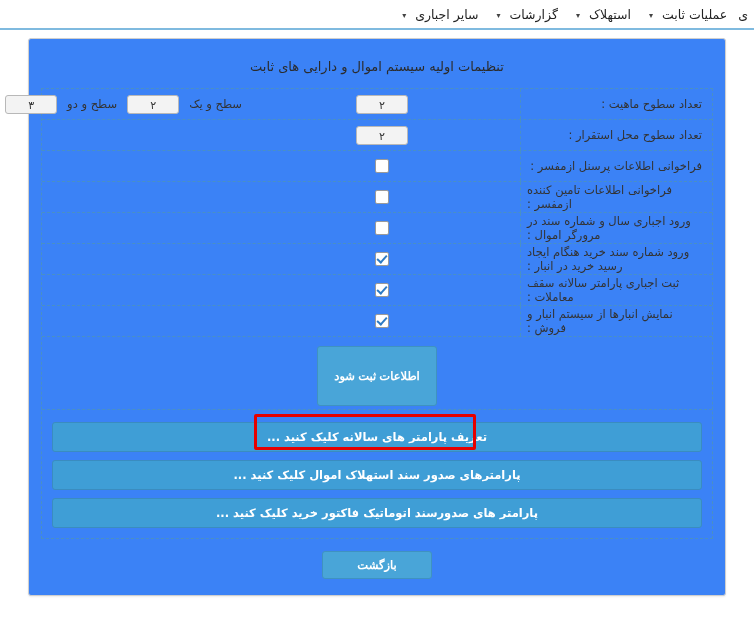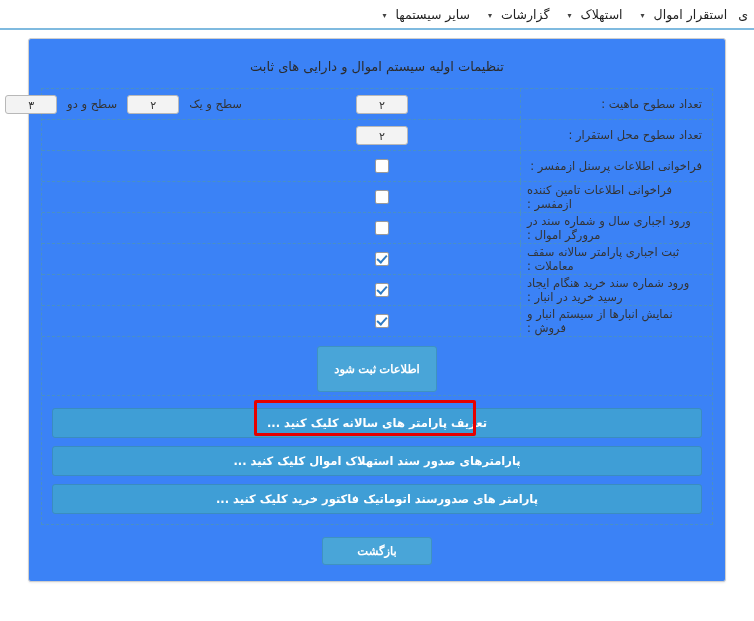--- a/index.html
+++ b/index.html
@@ -167,21 +167,21 @@
     justify-content: center;
     padding: 9px 0 3px 0;
     border-bottom: 1px dashed #4a90c4;
   }
   .btn-primary {
     background: #49a5d8;
     border: 1px solid #3f92c0;
     border-radius: 3px;
     color: #ffffff;
     font-size: 11.5px;
-    padding: 15px 16px;
+    padding: 22px 16px;
     cursor: pointer;
     font-weight: bold;
   }
   .wide-btn {
     display: block;
     width: 100%;
     background: #3f9ed6;
     border: 1px solid #3a8cc0;
     border-radius: 3px;
     color: #ffffff;
@@ -219,33 +219,33 @@
     padding: 6px 34px;
     cursor: pointer;
   }
 </style>
 </head>
 <body>
 
 <div class="menubar">
   <div class="edge-sliver">ی</div>
   <div class="menu-item">
-    <span>استقرار اموال</span>
+    <span>عملیات ثابت</span>
     <span class="caret">▾</span>
   </div>
   <div class="menu-item">
     <span>استهلاک</span>
     <span class="caret">▾</span>
   </div>
   <div class="menu-item">
     <span>گزارشات</span>
     <span class="caret">▾</span>
   </div>
   <div class="menu-item">
-    <span>سایر سیستمها</span>
+    <span>سایر اجباری</span>
     <span class="caret">▾</span>
   </div>
 </div>
 
 <div class="page-wrap">
   <div class="panel">
 
     <div class="panel-title">تنظیمات اولیه سیستم اموال و دارایی های ثابت</div>
 
     <div class="form-box">
@@ -293,30 +293,30 @@
       <div class="frow">
         <div class="flabel">ورود اجباری سال و شماره سند در مرورگر اموال :</div>
         <div class="fvalue">
           <div class="ctrl-col">
             <span class="chk"></span>
           </div>
         </div>
       </div>
 
       <div class="frow">
+        <div class="flabel">ورود شماره سند خرید هنگام ایجاد رسید خرید در انبار :</div>
+        <div class="fvalue">
+          <div class="ctrl-col">
+            <span class="chk checked"></span>
+          </div>
+        </div>
+      </div>
+
+      <div class="frow">
         <div class="flabel">ثبت اجباری پارامتر سالانه سقف معاملات :</div>
-        <div class="fvalue">
-          <div class="ctrl-col">
-            <span class="chk checked"></span>
-          </div>
-        </div>
-      </div>
-
-      <div class="frow">
-        <div class="flabel">ورود شماره سند خرید هنگام ایجاد رسید خرید در انبار :</div>
         <div class="fvalue">
           <div class="ctrl-col">
             <span class="chk checked"></span>
           </div>
         </div>
       </div>
 
       <div class="frow">
         <div class="flabel">نمایش انبارها از سیستم انبار و فروش :</div>
         <div class="fvalue">

